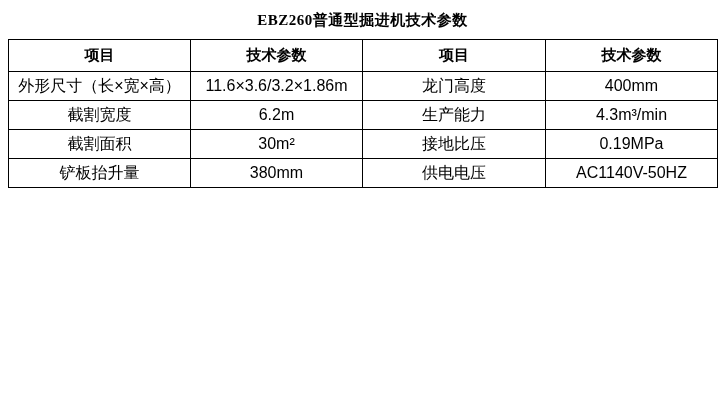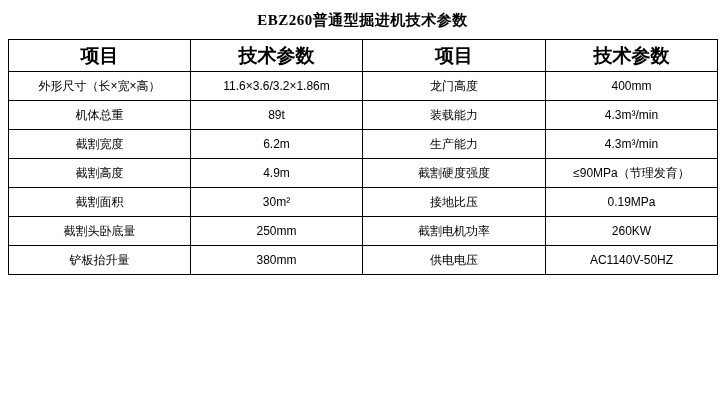--- a/index.html
+++ b/index.html
@@ -38,29 +38,29 @@
     width: 709px;
     border-collapse: collapse;
     table-layout: fixed;
     border: 1px solid #000;
   }
   table.spec td {
     border: 1px solid #000;
     text-align: center;
     vertical-align: middle;
     height: 28px;
-    font-size: 12px;
+    font-size: 16px;
     font-family: "Liberation Sans", sans-serif;
     padding: 0 2px;
     white-space: nowrap;
     overflow: hidden;
   }
   table.spec tr.header td {
     font-weight: bold;
-    font-size: 19px;
+    font-size: 15px;
     font-family: Liberation Serif, serif;
     height: 31px;
   }
   col.c1 { width: 182px; }
   col.c2 { width: 172px; }
   col.c3 { width: 183px; }
   col.c4 { width: 172px; }
 </style>
 </head>
 <body>
@@ -84,48 +84,30 @@
           <td>项目</td>
           <td>技术参数</td>
         </tr>
         <tr>
           <td>外形尺寸（长×宽×高）</td>
           <td>11.6×3.6/3.2×1.86m</td>
           <td>龙门高度</td>
           <td>400mm</td>
         </tr>
         <tr>
-          <td>机体总重</td>
-          <td>89t</td>
-          <td>装载能力</td>
-          <td>4.3m³/min</td>
-        </tr>
-        <tr>
           <td>截割宽度</td>
           <td>6.2m</td>
           <td>生产能力</td>
           <td>4.3m³/min</td>
         </tr>
         <tr>
-          <td>截割高度</td>
-          <td>4.9m</td>
-          <td>截割硬度强度</td>
-          <td>≤90MPa（节理发育）</td>
-        </tr>
-        <tr>
           <td>截割面积</td>
           <td>30m²</td>
           <td>接地比压</td>
           <td>0.19MPa</td>
-        </tr>
-        <tr>
-          <td>截割头卧底量</td>
-          <td>250mm</td>
-          <td>截割电机功率</td>
-          <td>260KW</td>
         </tr>
         <tr>
           <td>铲板抬升量</td>
           <td>380mm</td>
           <td>供电电压</td>
           <td>AC1140V-50HZ</td>
         </tr>
       </tbody>
     </table>
   </div>

